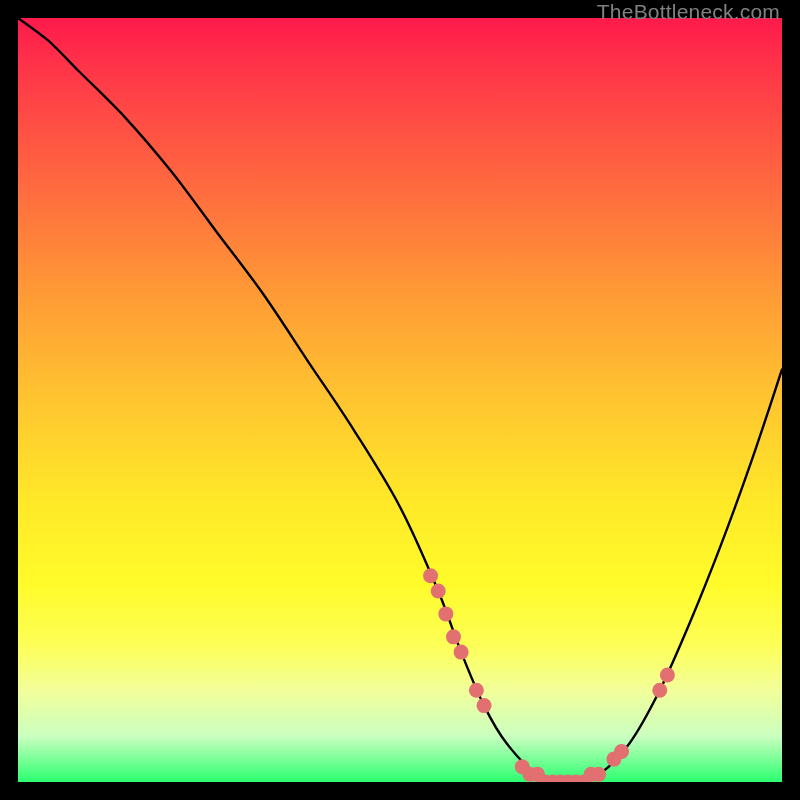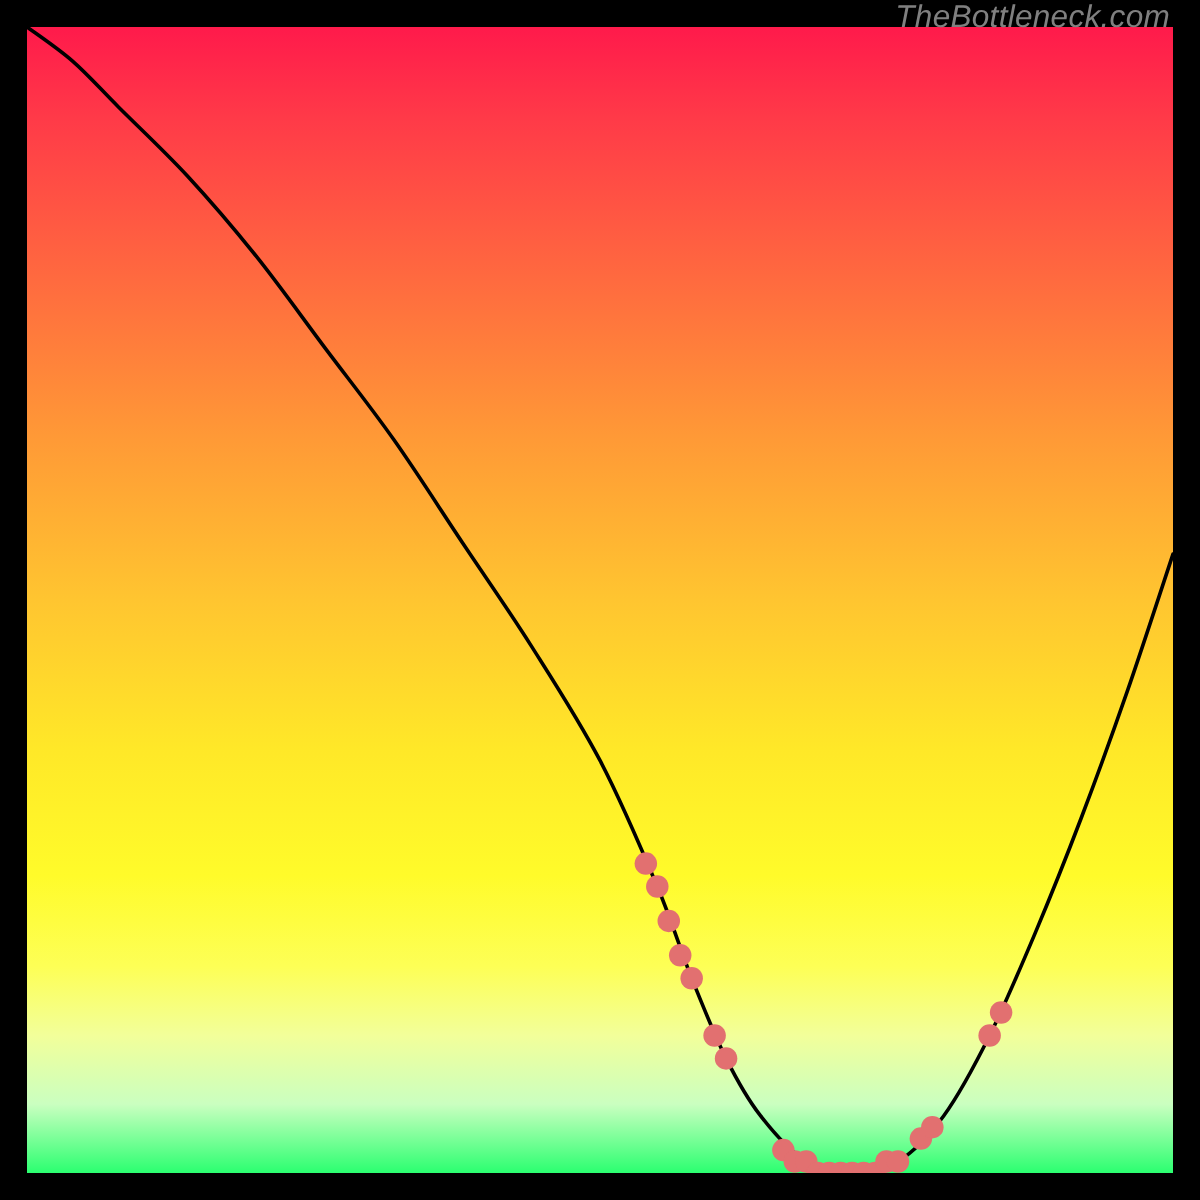--- a/index.html
+++ b/index.html
@@ -55,21 +55,20 @@
     height: 764px;
   }
   .watermark {
     position: absolute;
     top: 0px;
     right: 20px;
     color: #808080;
     font-size: 21px;
     font-weight: 500;
     letter-spacing: 0.2px;
-    font-style: italic;
   }
 </style>
 </head>
 <body>
 
 <div class="frame">
   <div class="plot-area">
     <div class="gradient"></div>
     <svg class="curve" viewBox="0 0 764 764" preserveAspectRatio="none">
       <g>

